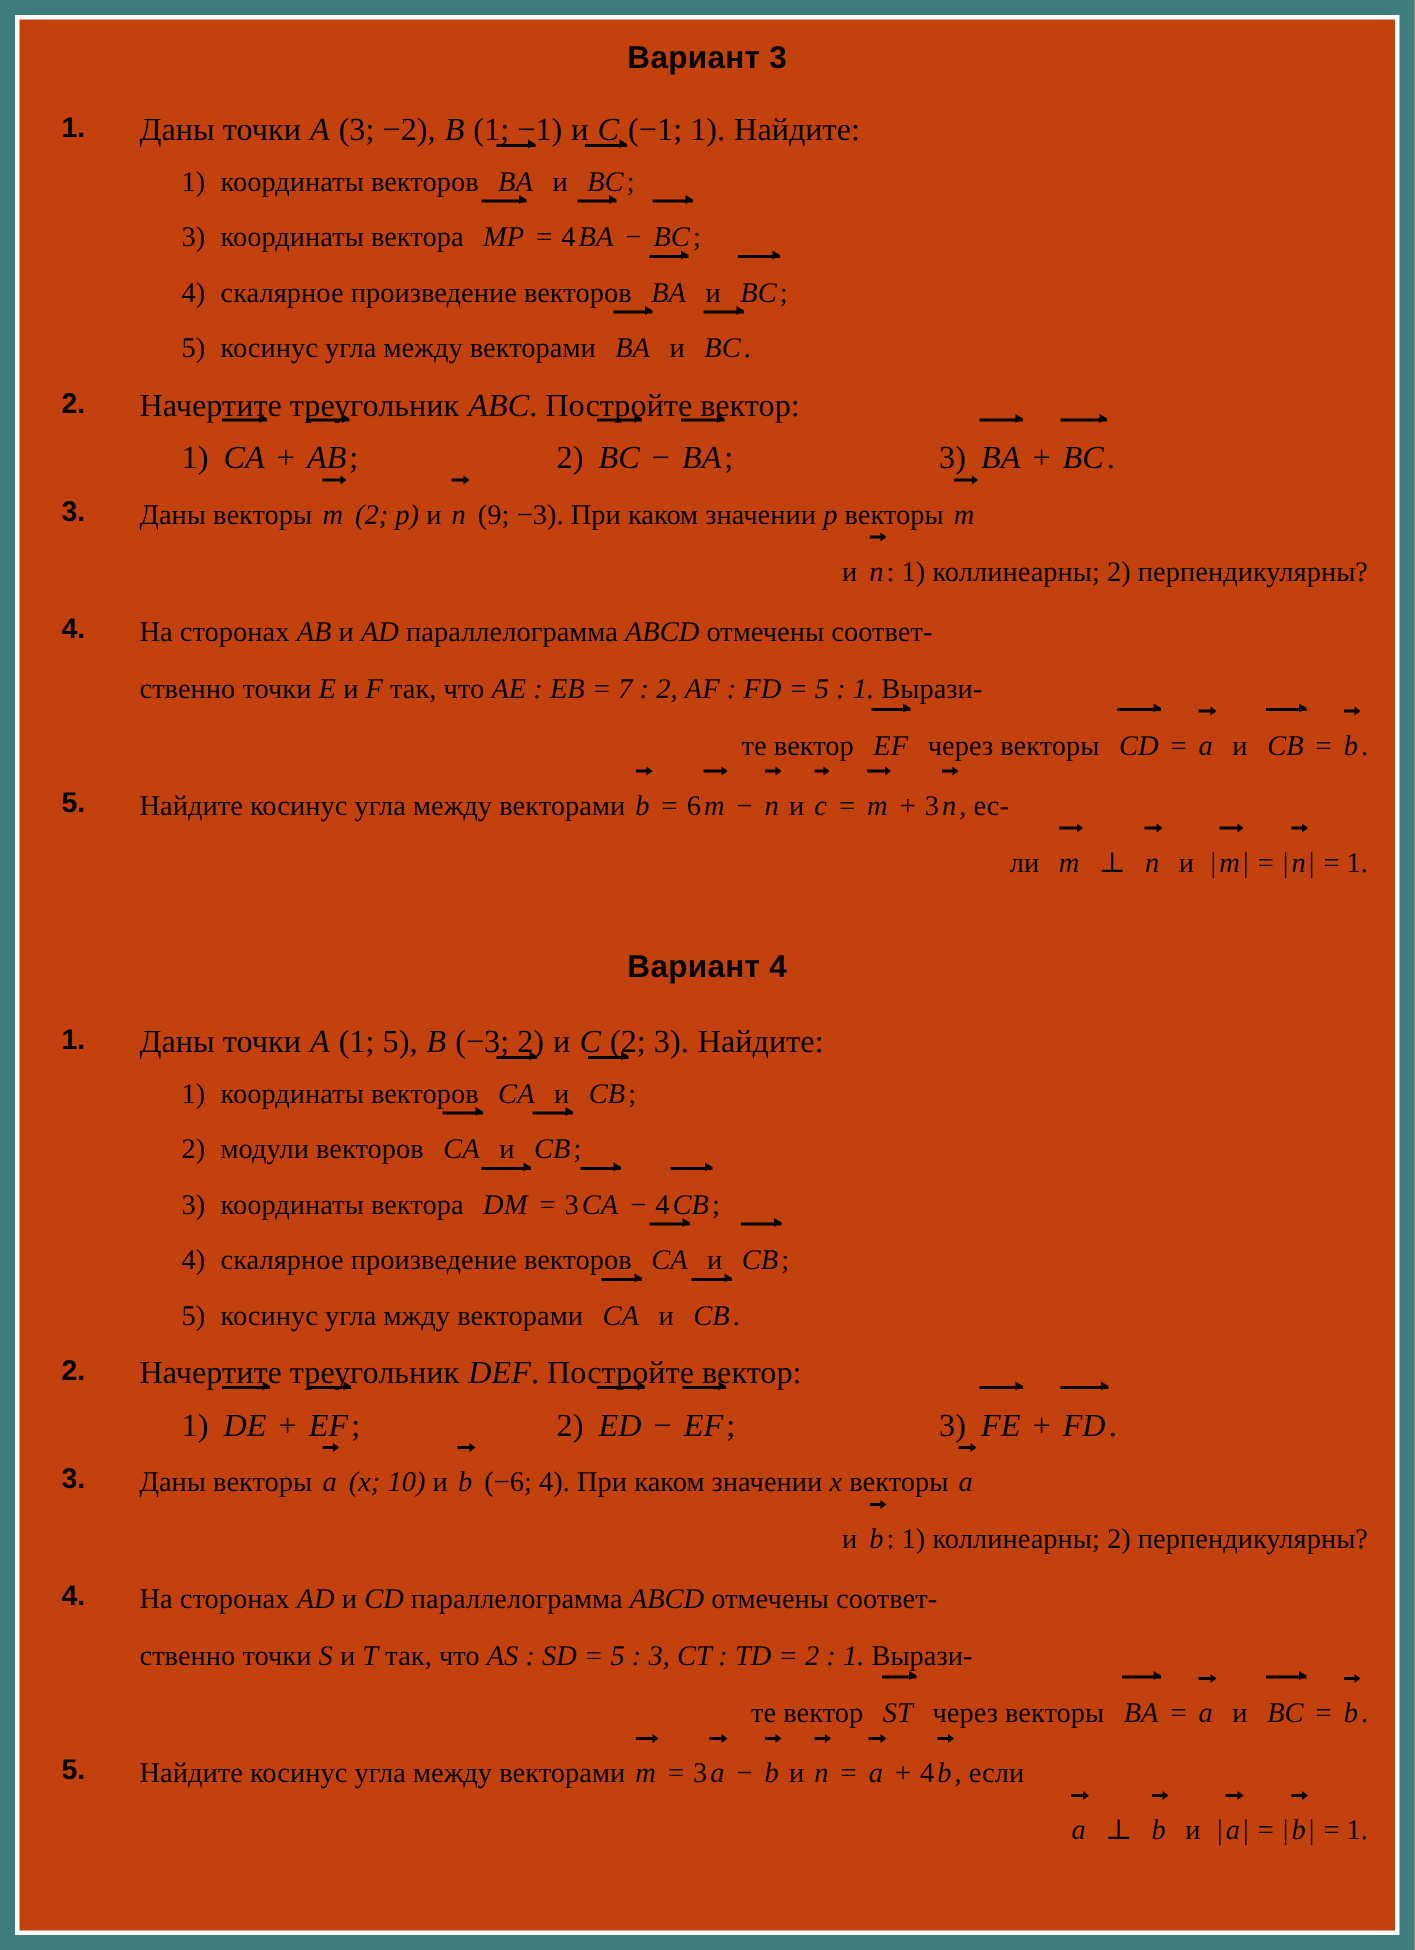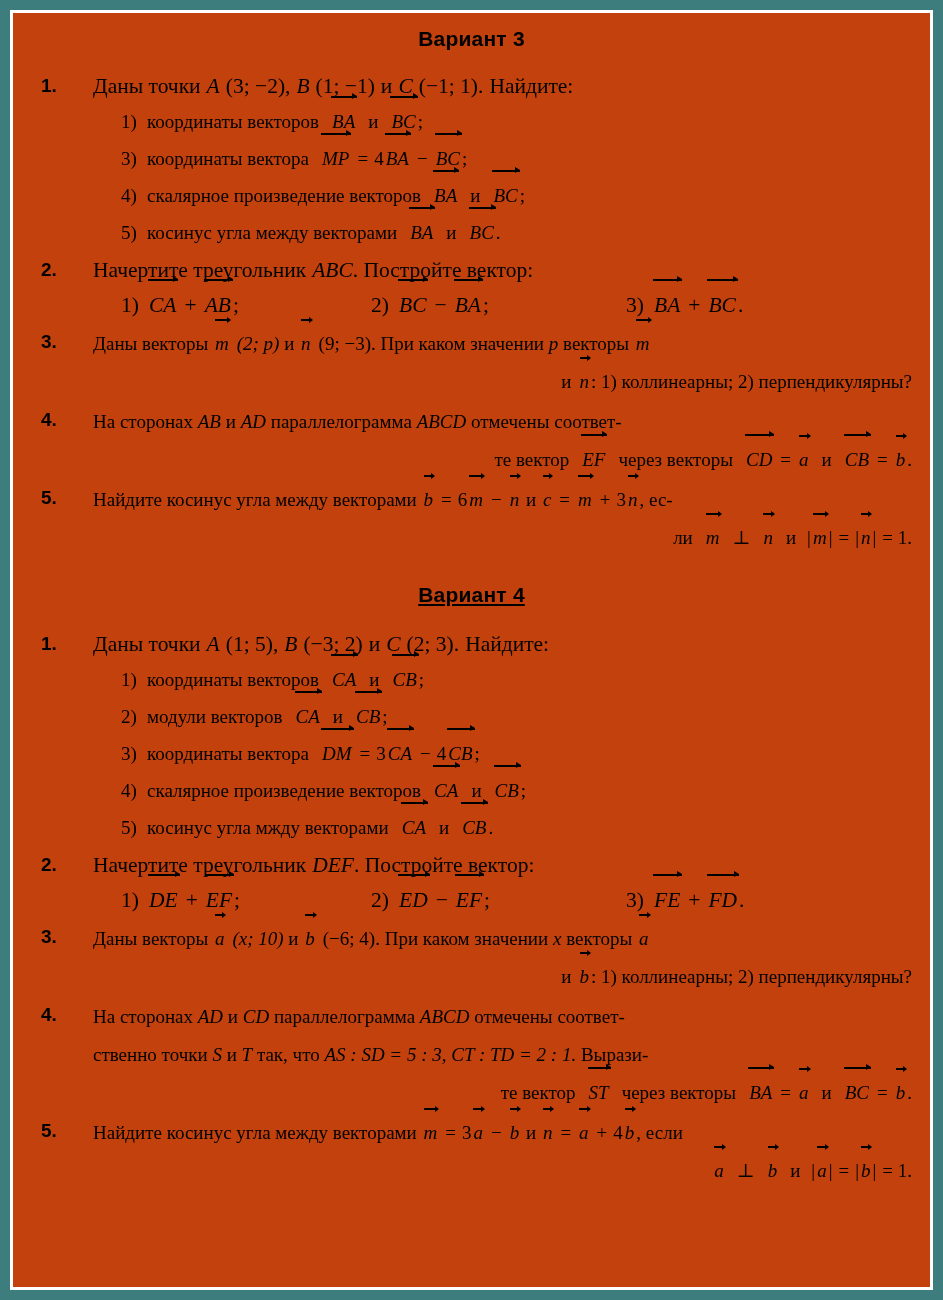--- a/index.html
+++ b/index.html
@@ -37,23 +37,22 @@
   .variant-title {
     text-align: center;
     font-family: "Liberation Sans", "DejaVu Sans", sans-serif;
     font-weight: bold;
     font-size: 21px;
     letter-spacing: 0.2px;
     color: #000;
     margin: 0 0 18px 0;
   }
   .variant-block.second .variant-title {
-    margin-top: 26px;
+    margin-top: 38px;
     margin-bottom: 20px;
-    text-decoration: underline;
   }
 
   
   .problem {
     display: flex;
     align-items: flex-start;
     margin-bottom: 2px;
   }
   .problem-number {
     width: 62px;
@@ -254,20 +253,30 @@
       <div class="problem-body">
         <div class="p-para">
           <span>На сторонах</span>
           <span class="mi">AB</span>
           <span>и</span>
           <span class="mi">AD</span>
           <span>параллелограмма</span>
           <span class="mi">ABCD</span>
           <span>отмечены соответ-</span>
         </div>
+        <div class="p-para">
+          <span>ственно точки</span>
+          <span class="mi">E</span>
+          <span>и</span>
+          <span class="mi">F</span>
+          <span>так, что</span>
+          <span class="mi nb">AE : EB = 7 : 2,</span>
+          <span class="mi nb">AF : FD = 5 : 1.</span>
+          <span>Вырази-</span>
+        </div>
         <div class="p-para last">
           <span>те вектор</span><span class="spw"></span><span class="vec">EF</span><span class="spw"></span><span>через векторы</span><span class="spw"></span><span class="vec">CD</span><span class="sp"></span><span>=</span><span class="sp"></span><span class="lvec">a</span><span class="spw"></span><span>и</span><span class="spw"></span><span class="vec">CB</span><span class="sp"></span><span>=</span><span class="sp"></span><span class="lvec">b</span><span>.</span>
         </div>
       </div>
     </div>
 
     <div class="problem">
       <div class="problem-number">5.</div>
       <div class="problem-body">
         <div class="p-para">

